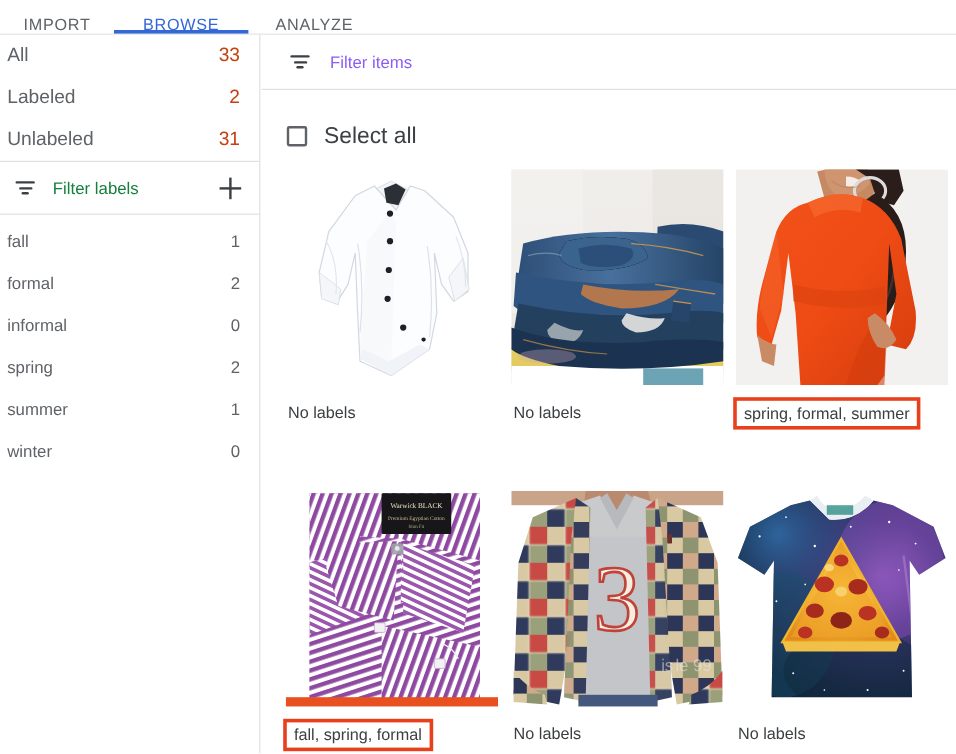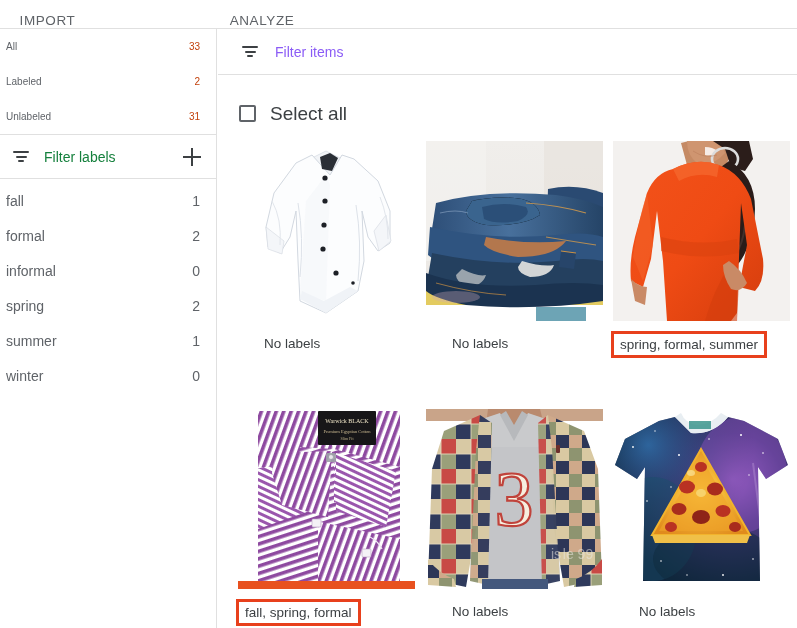--- a/index.html
+++ b/index.html
@@ -50,21 +50,21 @@
     width: 217px; height: 599px;
     background: #fff;
     border-right: 1px solid #e0e0e0;
   }
   .counts { padding: 0; }
   .count-row {
     display: flex; align-items: center;
     justify-content: space-between;
     height: 35px;
     padding: 0 16px 0 6px;
-    font-size: 10px;
+    font-size: 16px;
     color: #5f6368;
     cursor: pointer;
     gap: 20px;
   }
   .count-row .nm { padding-left: 0; }
   .count-row .ct { color: #c2410c; }
   .divider {
     height: 1px; background: #e0e0e0;
     width: 100%;
   }
@@ -182,39 +182,42 @@
     background: #fff;
   }
   .thumb svg { display: block; width: 177px; height: 180px; }
   .tile-caption {
     margin-top: 10px;
     font-size: 13.5px;
     color: #3c4043;
     height: 24px;
     display: flex; align-items: center;
     padding-left: 2px;
-    margin-left: 24px;
   }
   .tile-caption.highlight {
     border: 3px solid #e8401c;
     padding: 0 6px;
     margin-left: -2px;
     display: inline-flex;
     height: 27px;
     background: #fff;
   }
 </style>
 </head>
 <body>
 
 <div id="app">
 
   <div class="tabbar">
     <div class="tab" id="tab-import">
       <span>IMPORT</span>
+    </div>
+    <div class="tab active" id="tab-browse">
+      <span>BROWSE</span>
+      <span class="tab-underline"></span>
     </div>
     <div class="tab" id="tab-analyze">
       <span>ANALYZE</span>
     </div>
   </div>
 
   <div class="sidebar">
 
     <div class="counts">
       <div class="count-row">

